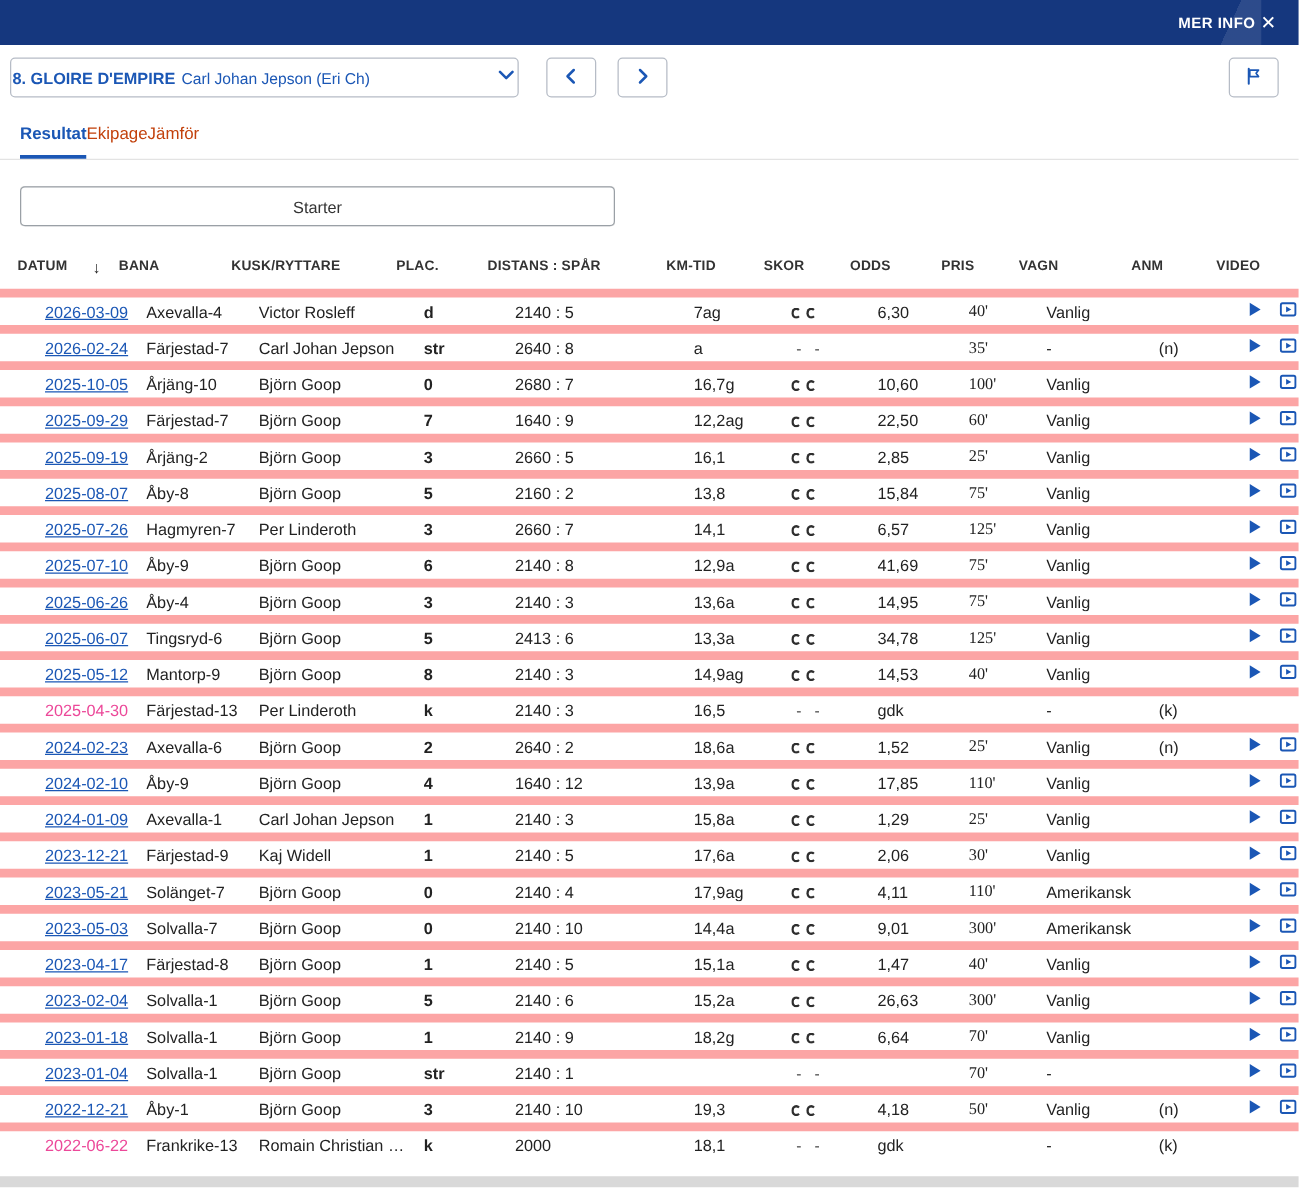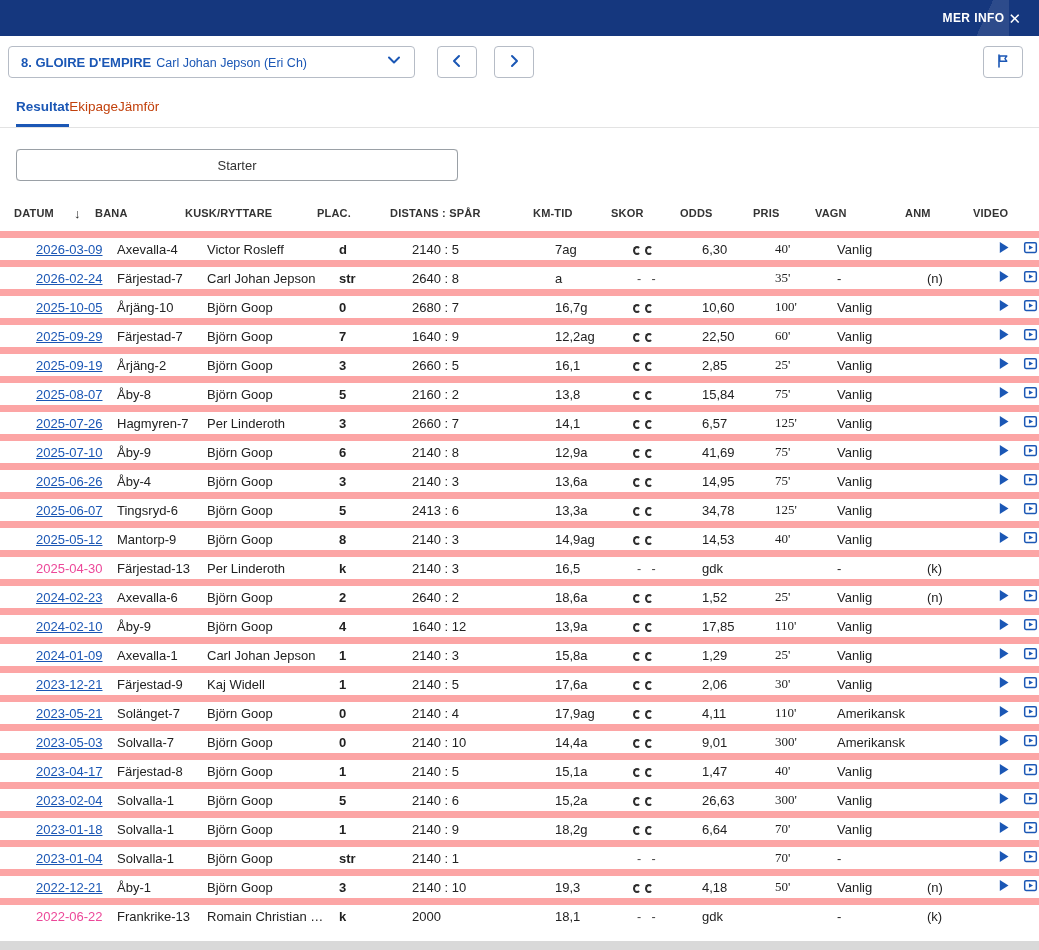--- a/index.html
+++ b/index.html
@@ -34,21 +34,21 @@
   .close-btn {
     background: none; border: none; color: #fff;
     font-size: 15px; line-height: 1; cursor: pointer; padding: 4px;
   }
   
   .controls { display: flex; align-items: center; padding: 10px 8px 8px 8px; }
   .horse-select {
     width: 407px; height: 32px;
     border: 1px solid #b6bcc6; border-radius: 4px; background: #fff;
     display: flex; align-items: center; justify-content: space-between;
-    padding: 0 12px; cursor: pointer;
+    padding: 0 1px; cursor: pointer;
   }
   .horse-name { color: #1B57B5; font-size: 12.5px; white-space: nowrap; overflow: hidden; }
   .horse-name b { font-size: 13px; font-weight: bold; margin-right: 5px; }
   .nav-btn, .flag-btn {
     width: 40px; height: 32px;
     border: 1px solid #b6bcc6; border-radius: 4px; background: #fff;
     display: inline-flex; align-items: center; justify-content: center;
     cursor: pointer;
   }
   .prev-btn { margin-left: 22px; }
@@ -68,21 +68,21 @@
     background: none; border: none; font-family: inherit;
   }
   .tab.active { color: #1B57B5; font-weight: bold; }
   .tab.active::after {
     content: ""; position: absolute; left: 0; right: 0; bottom: 0;
     height: 3px; background: #1B57B5;
   }
   
   .segment-wrap {
     margin: 21px 16px 0 16px;
-    width: 442px; height: 32px;
+    width: 476px; height: 32px;
     background: #dcdcdc; border-radius: 3px;
     display: flex;
   }
   .segment {
     flex: 1; display: flex; align-items: center; justify-content: center;
     font-size: 13px; color: #333; cursor: pointer;
     background: none; border: none; font-family: inherit;
   }
   .segment.active {
     background: #fff; border: 1px solid #9aa0a6; border-radius: 4px;

